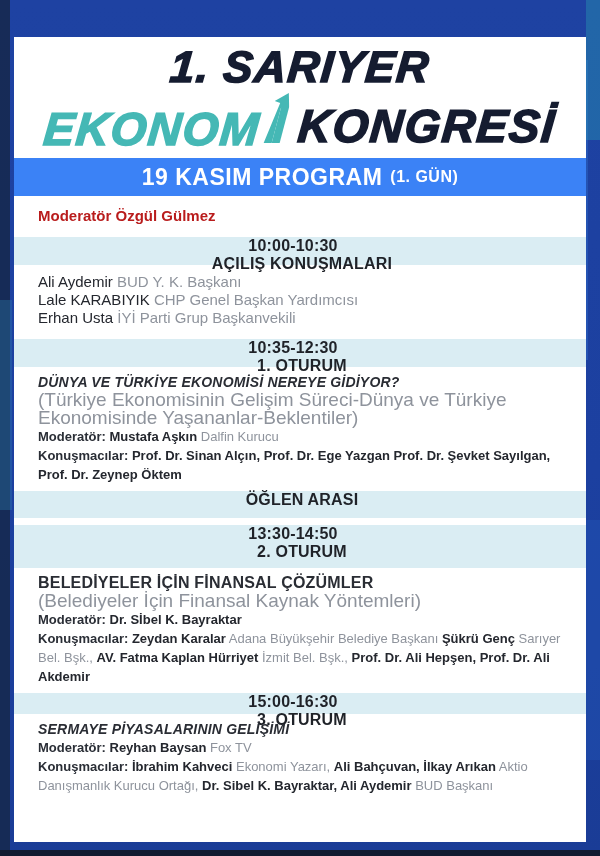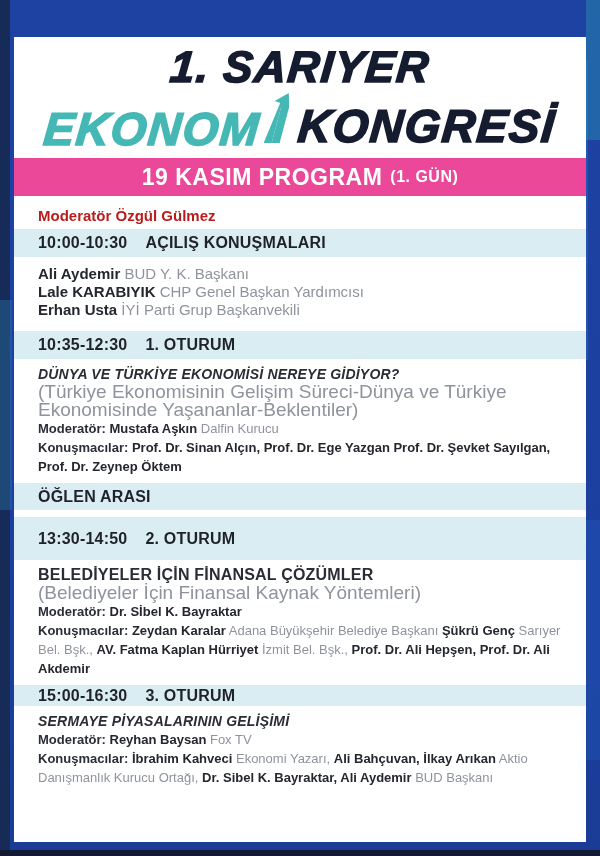--- a/index.html
+++ b/index.html
@@ -34,44 +34,44 @@
   .t-line2{
     font-size:46px;line-height:58px;color:#151c30;
     -webkit-text-stroke:1.6px #151c30;
     display:flex;align-items:center;justify-content:center;gap:10px;
   }
   .t-teal{color:#45b8b5;-webkit-text-stroke:1.6px #45b8b5;display:inline-flex;align-items:flex-end;}
   .arrow-i{display:inline-block;margin-left:2px;margin-bottom:2px;}
 
   
   .banner{
-    height:38px;background:#ec4899;color:#ffffff;
+    height:38px;background:#3b82f6;color:#ffffff;
     display:flex;align-items:center;justify-content:center;gap:8px;
     font-weight:bold;
   }
   .banner-main{font-size:23px;letter-spacing:.5px;}
   .banner-suffix{font-size:16px;letter-spacing:.5px;}
 
   
   .content{padding:0 20px 0 24px;color:#23262d;}
   .intro-moderator{margin-top:10px;font-size:15px;font-weight:bold;line-height:19px;color:#b91c1c;}
 
   .band{
-    margin:4px -20px 0 -24px;padding:0 20px 0 24px;height:28px;
+    margin:12px -20px 0 -24px;padding:0 20px 0 24px;height:28px;
     background:#daedf3;display:flex;align-items:center;
-    font-weight:bold;font-size:16px;color:#1f2228;letter-spacing:.2px;
+    font-weight:bold;font-size:16px;color:#1f2228;letter-spacing:.2px;flex-direction:column;
   }
   .band .time{margin-right:18px;}
   .band-lunch{margin-top:7px;height:27px;}
   .band-s2{margin-top:7px;height:43px;}
   .band-s3{margin-top:7px;height:21px;}
 
   .names{margin-top:8px;}
   .name-row{font-size:15px;line-height:18px;}
-  .nm{font-weight:bold;color:#24272e;}
+  .nm{font-weight:normal;color:#24272e;}
   .rl{color:#8e939c;font-weight:normal;}
 
   .topic{margin-top:6px;font-size:14px;line-height:18px;font-weight:bold;font-style:italic;color:#2a2d34;letter-spacing:.2px;}
   .topic-upright{font-style:normal;font-size:16px;letter-spacing:.2px;}
   .subtitle{font-size:19px;line-height:18px;color:#8e939c;}
   .rich{font-size:13px;line-height:19px;}
   .seg-label{font-weight:600;color:#2a2e36;}
   .seg-name{font-weight:bold;color:#24272e;}
   .seg-role{color:#8e939c;font-weight:normal;}
 </style>

